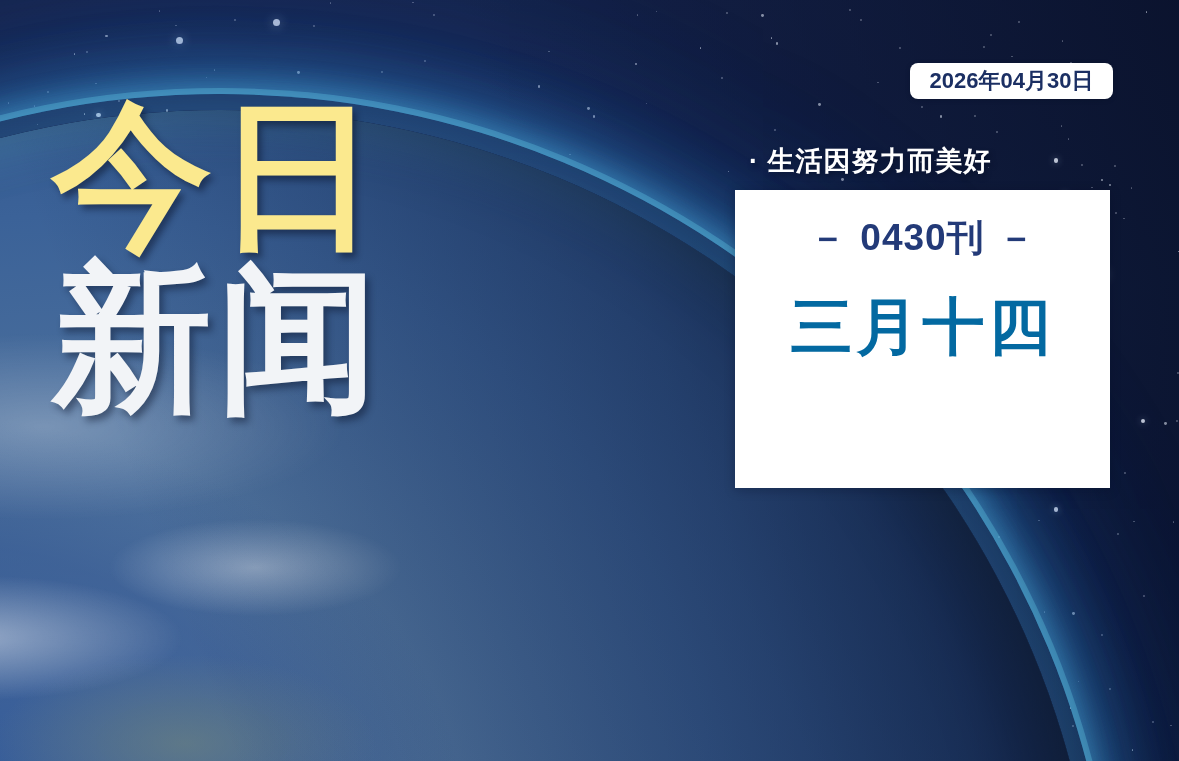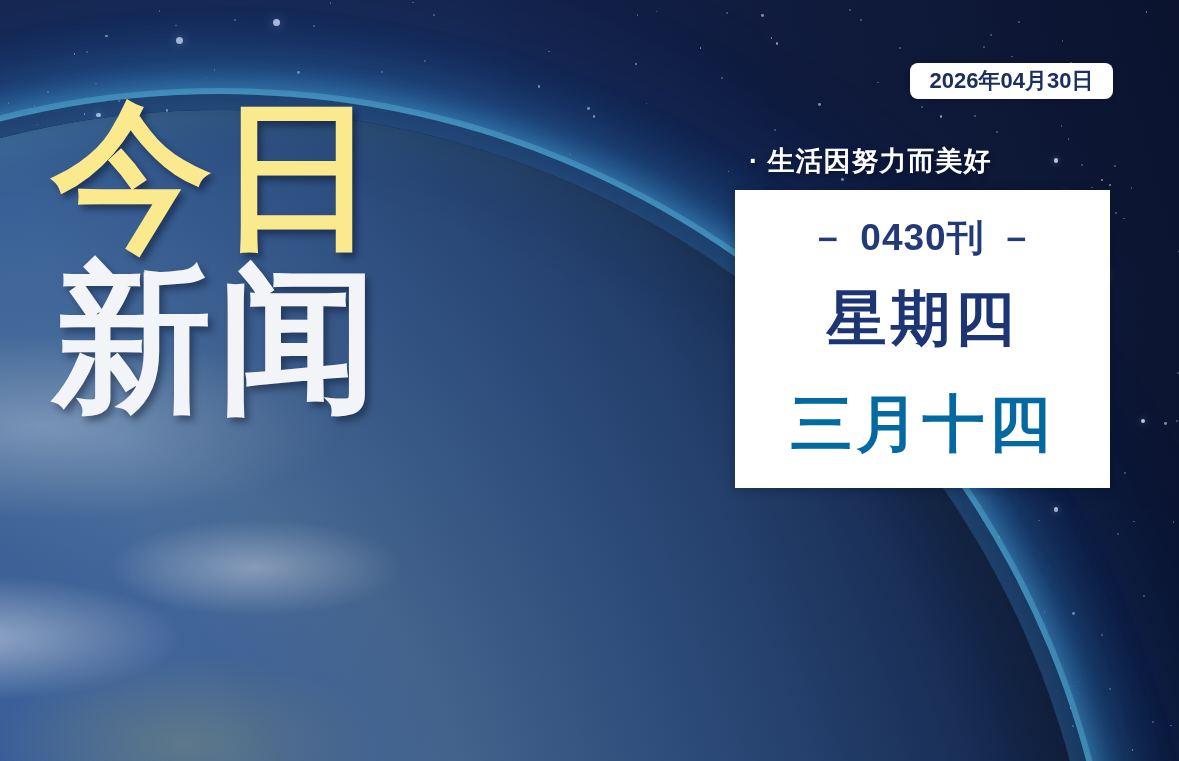--- a/index.html
+++ b/index.html
@@ -577,18 +577,17 @@
   <div class="sixty-line">
     <span class="sixty-rest">· 生活因努力而美好</span>
   </div>
 
   <div class="info-card">
     <div class="issue-row">
       <span class="issue-dash">－</span>
       <span>0430刊</span>
       <span class="issue-dash">－</span>
     </div>
-    <div class="weekday">星期四</div>
     <div class="lunar">三月十四</div>
   </div>
 
 
 </div>
 
 </body></html>

